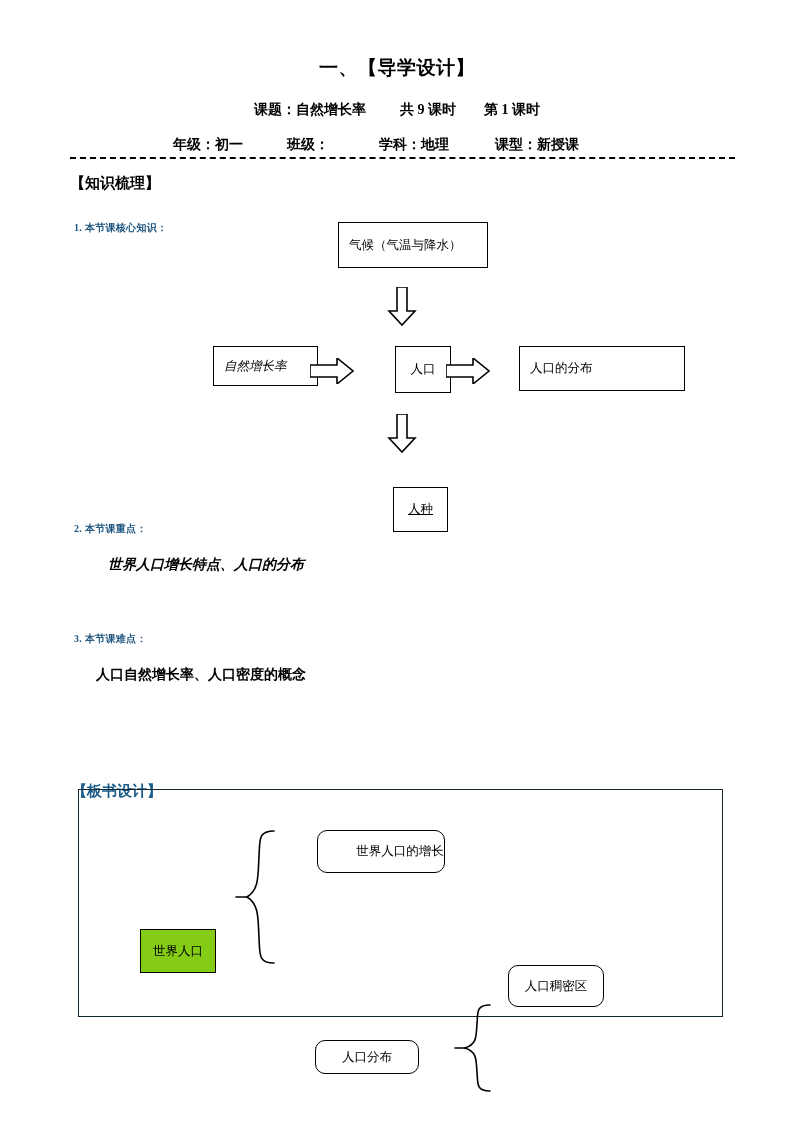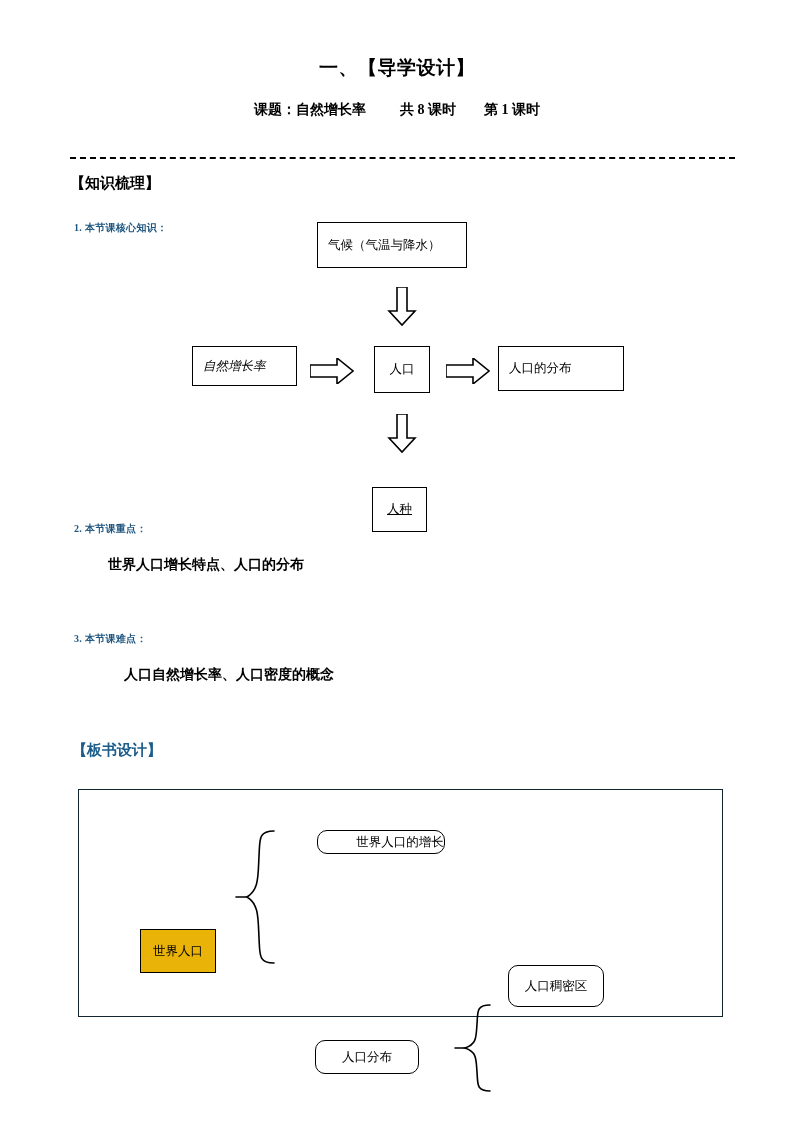--- a/index.html
+++ b/index.html
@@ -70,21 +70,21 @@
   }
 
   
   .sec-bracket-head {
     position: absolute;
     font-size: 15px;
     font-weight: bold;
     white-space: nowrap;
   }
   .sec-bracket-head.black { color: #000000; }
-  .sec-bracket-head.blue  { color: #1a5c8a; }
+  .sec-bracket-head.blue  { color: #1a5c8a; margin-top: 41px; }
 
   .num-head {
     position: absolute;
     font-size: 10px;
     font-weight: bold;
     color: #1f5680;
     white-space: nowrap;
     letter-spacing: 0.3px;
   }
 
@@ -101,20 +101,21 @@
     position: absolute;
     border: 1.4px solid #000000;
     box-sizing: border-box;
     background: #ffffff;
     display: flex;
     align-items: center;
     font-size: 12.5px;
     color: #000000;
     font-family: "Liberation Sans", "DejaVu Sans", sans-serif;
     white-space: nowrap;
+    margin-left: 21px;
   }
   .fbox > span { padding-left: 10px; }
   .fbox.center-text { justify-content: center; }
   .fbox.center-text > span { padding-left: 0; }
 
   .arrow-svg { position: absolute; }
 
   
   .board-rect {
     position: absolute;
@@ -135,66 +136,69 @@
     font-size: 12.5px;
     font-family: "Liberation Sans", "DejaVu Sans", sans-serif;
     color: #000000;
     white-space: nowrap;
   }
 
   .sqbox {
     position: absolute;
     border: 1.5px solid #000000;
     box-sizing: border-box;
-    background: #eab308;
+    background: #84cc16;
     display: flex;
     align-items: center;
     justify-content: center;
     font-size: 12.5px;
     font-family: "Liberation Sans", "DejaVu Sans", sans-serif;
     color: #000000;
     white-space: nowrap;
   }
 
   .brace-svg { position: absolute; }
 </style>
 </head>
 <body>
 
 <div class="page">
 
   <div class="doc-title">一、【导学设计】</div>
 
   <div class="meta-line-1">
-    <span>课题：</span><span>自然增长率</span><span class="gap"></span><span>共 8 课时</span><span class="gap2"></span><span>第 1 课时</span>
-  </div>
-
+    <span>课题：</span><span>自然增长率</span><span class="gap"></span><span>共 9 课时</span><span class="gap2"></span><span>第 1 课时</span>
+  </div>
+
+  <div class="meta-line-2">
+    <span>年级：</span><span>初一</span><span class="gap"></span><span>班级：</span><span></span><span class="gapb"></span><span>学科：</span><span>地理</span><span class="gapc"></span><span>课型：</span><span>新授课</span>
+  </div>
 
   <div class="dash-rule"></div>
 
   <div class="sec-bracket-head black" style="left:70px; top:174px;">【知识梳理】</div>
 
   <div class="num-head" style="left:74px; top:221px;">
     <span>1.</span>
     <span>本节课核心知识：</span>
   </div>
 
   <div class="num-head" style="left:74px; top:522px;">
     <span>2.</span>
     <span>本节课重点：</span>
   </div>
 
-  <div class="body-text" style="left:108px; top:556px;">世界人口增长特点、人口的分布</div>
+  <div class="body-text" style="left:108px; top:556px;font-style:italic;">世界人口增长特点、人口的分布</div>
 
   <div class="num-head" style="left:74px; top:632px;">
     <span>3.</span>
     <span>本节课难点：</span>
   </div>
 
-  <div class="body-text" style="left:124px; top:666px;">人口自然增长率、人口密度的概念</div>
+  <div class="body-text" style="left:96px; top:666px;">人口自然增长率、人口密度的概念</div>
 
   <div class="fbox" style="left:317px; top:222px; width:150px; height:46px;">
     <span>气候（气温与降水）</span>
   </div>
 
   <svg class="arrow-svg" style="left:386px; top:287px;" width="32" height="40" viewBox="0 0 32 40">
     <polygon points="11,0 21,0 21,24 29,24 16,38 3,24 11,24" fill="#ffffff" stroke="#000000" stroke-width="1.6"></polygon>
   </svg>
 
   <div class="fbox" style="left:192px; top:346px; width:105px; height:40px;font-style:italic;">
@@ -206,21 +210,21 @@
   </svg>
 
   <div class="fbox center-text" style="left:374px; top:346px; width:56px; height:47px;">
     <span>人口</span>
   </div>
 
   <svg class="arrow-svg" style="left:446px; top:358px;" width="44" height="26" viewBox="0 0 44 26">
     <polygon points="0,7 27,7 27,0 43,13 27,26 27,19 0,19" fill="#ffffff" stroke="#000000" stroke-width="1.6"></polygon>
   </svg>
 
-  <div class="fbox" style="left:498px; top:346px; width:126px; height:45px;">
+  <div class="fbox" style="left:498px; top:346px; width:166px; height:45px;">
     <span>人口的分布</span>
   </div>
 
   <svg class="arrow-svg" style="left:386px; top:414px;" width="32" height="40" viewBox="0 0 32 40">
     <polygon points="11,0 21,0 21,24 29,24 16,38 3,24 11,24" fill="#ffffff" stroke="#000000" stroke-width="1.6"></polygon>
   </svg>
 
   <div class="fbox center-text" style="left:372px; top:487px; width:55px; height:45px;text-decoration:underline;">
     <span>人种</span>
   </div>
@@ -231,21 +235,21 @@
 
   <svg class="brace-svg" style="left:228px; top:828px;" width="50" height="140" viewBox="0 0 50 140">
     <path d="M46,3 C30,3 32,12 31,28 C30,48 31,62 19,69 C31,76 30,90 31,110 C32,126 30,135 46,135" fill="none" stroke="#000000" stroke-width="1.6" stroke-linecap="round"></path>
     <path d="M19,69 L8,69" fill="none" stroke="#000000" stroke-width="1.6" stroke-linecap="round"></path>
   </svg>
 
   <div class="sqbox" style="left:140px; top:929px; width:76px; height:44px;">
     <span>世界人口</span>
   </div>
 
-  <div class="rbox" style="left:317px; top:830px; width:128px; height:24px;padding-left:38px;">
+  <div class="rbox" style="left:317px; top:830px; width:128px; height:43px;padding-left:38px;">
     <span>世界人口的增长</span>
   </div>
 
   <svg class="brace-svg" style="left:452px; top:1002px;" width="44" height="92" viewBox="0 0 44 92">
     <path d="M38,3 C24,3 26,10 25,22 C24,35 25,42 13,46 C25,50 24,57 25,70 C26,82 24,89 38,89" fill="none" stroke="#000000" stroke-width="1.6" stroke-linecap="round"></path>
     <path d="M13,46 L3,46" fill="none" stroke="#000000" stroke-width="1.6" stroke-linecap="round"></path>
   </svg>
 
   <div class="rbox" style="left:315px; top:1040px; width:104px; height:34px;">
     <span>人口分布</span>

